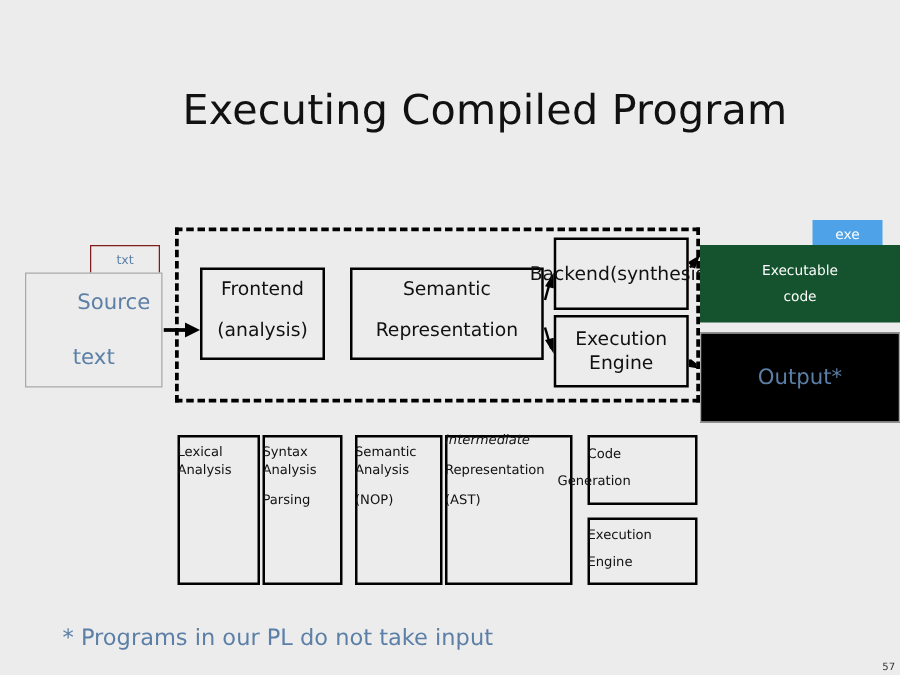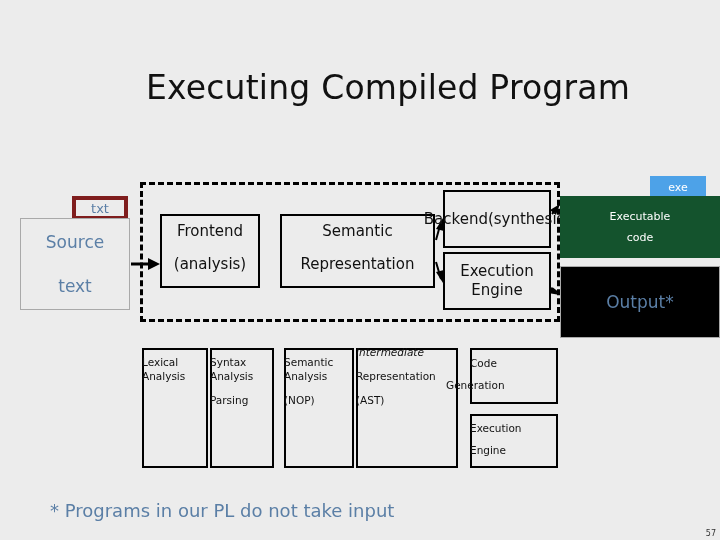--- a/index.html
+++ b/index.html
@@ -46,38 +46,38 @@
     justify-content: center;
     text-align: center;
   }
 
   
   .txt-box {
     left: 72px;
     top: 196px;
     width: 56px;
     height: 24px;
-    border: 4px solid #7f1d1d;
-    background: #ececec;
-    font-size: 13px;
+    border: 1px solid #7f1d1d;
+    background: #ececec;
+    font-size: 10px;
     color: #5b7fa6;
   }
 
   
   .source-box {
     left: 20px;
     top: 218px;
     width: 110px;
     height: 92px;
     border: 1px solid #a9a9a9;
     background: #ececec;
   }
   .source-label {
     position: absolute;
-    left: 20px;
+    left: 36px;
     top: 232px;
     width: 110px;
     text-align: center;
     font-size: 17px;
     color: #5b7fa6;
   }
   .text-label {
     position: absolute;
     left: 20px;
     top: 276px;

